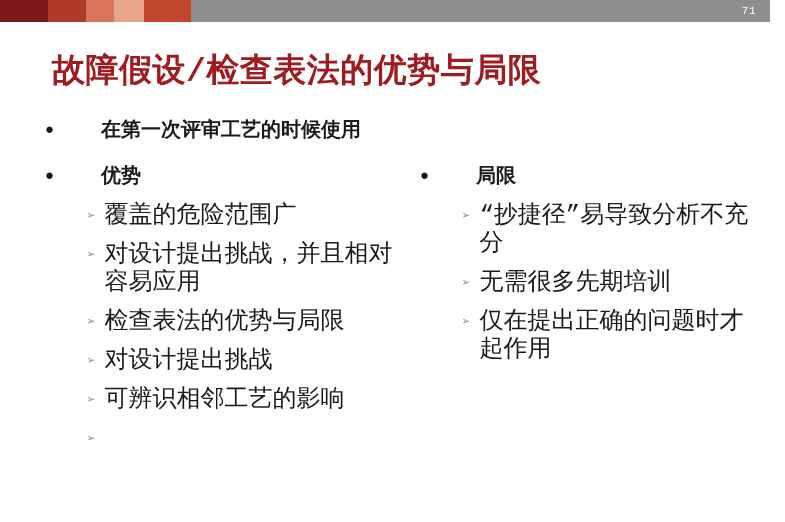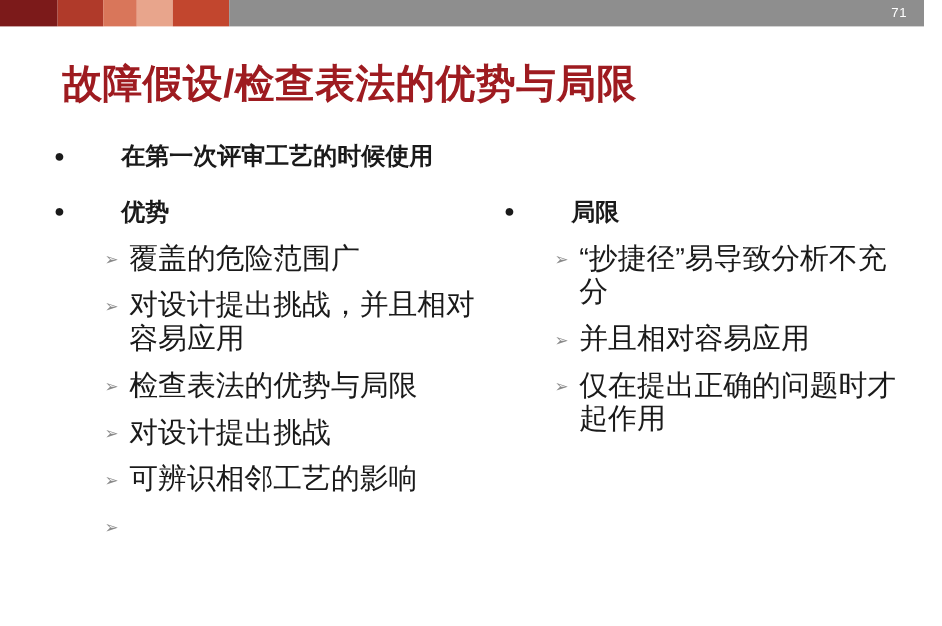--- a/index.html
+++ b/index.html
@@ -5,21 +5,21 @@
   html, body {
     margin: 0;
     padding: 0;
     background: #ffffff;
   }
   .slide {
     position: relative;
     width: 770px;
     height: 522px;
     background: #ffffff;
-    font-family: Liberation Sans, sans-serif;
+    font-family: Liberation Mono, monospace;
     overflow: hidden;
   }
   
   .topbar {
     position: absolute;
     top: 0;
     left: 0;
     width: 785px;
     height: 22px;
     display: flex;
@@ -177,21 +177,21 @@
           <span class="bullet">●</span>
           <span class="txt">局限</span>
         </div>
         <div class="sub-list">
           <div class="sub-item">
             <span class="arrow">➢</span>
             <span class="txt">“抄捷径”易导致分析不充分</span>
           </div>
           <div class="sub-item">
             <span class="arrow">➢</span>
-            <span class="txt">并且相对容易应用</span>
+            <span class="txt">无需很多先期培训</span>
           </div>
           <div class="sub-item">
             <span class="arrow">➢</span>
             <span class="txt">仅在提出正确的问题时才起作用</span>
           </div>
         </div>
       </div>
 
     </div>
   </div>

